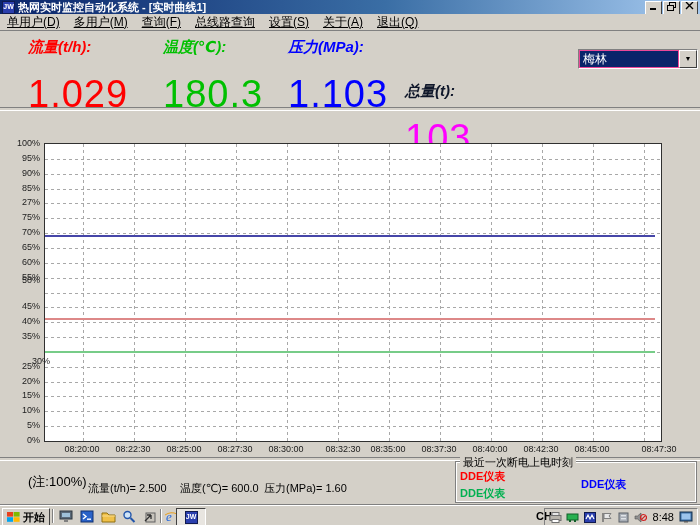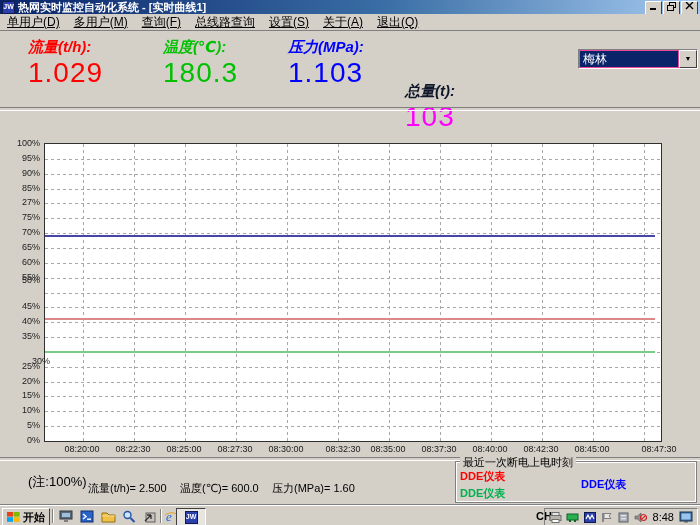--- a/index.html
+++ b/index.html
@@ -17,21 +17,21 @@
     font-size:8px;line-height:10px;text-align:center;color:#000;}
 
   
   .menubar{position:absolute;left:0;top:14px;width:700px;height:16px;background:#d4d0c8;
     border-bottom:1px solid #808080;font-size:12px;display:flex;align-items:center;text-decoration:underline;}
   .menu-item{padding:0 7px;color:#000;white-space:nowrap;}
 
   
   .readout{position:absolute;top:38px;width:150px;}
   .readout .lbl{font-size:15px;font-weight:bold;font-style:italic;white-space:nowrap;}
-  .readout .val{font-size:28px;margin-top:0;letter-spacing:1px;white-space:nowrap;}
+  .readout .val{font-size:38px;margin-top:16px;letter-spacing:1px;white-space:nowrap;}
 
   
   .combo{position:absolute;left:578px;top:41px;width:118px;height:18px;background:#ec4899;
     border:1px solid;border-color:#808080 #fff #fff #808080;display:flex;margin-top:8px;}
   .combo .sel{flex:1;background:#0a246a;color:#fff;font-size:12px;line-height:16px;padding-left:3px;
     margin:1px;white-space:nowrap;overflow:hidden;}
   .combo .btn{width:16px;height:16px;background:#d4d0c8;border:1px solid;border-color:#fff #404040 #404040 #fff;
     font-size:7px;line-height:15px;text-align:center;color:#000;}
 
   .divider{position:absolute;left:0;top:107px;width:700px;height:2px;
@@ -213,21 +213,21 @@
       <div class="x-label" style="left: 513px;">08:42:30</div>
       <div class="x-label" style="left: 564px;">08:45:00</div>
       <div class="x-label" style="left: 631px;">08:47:30</div>
     </div>
 
   <div class="footer-divider"></div>
   <div class="note">(注:100%)</div>
   <div id="scales">
       <div class="scale-lbl" style="left: 88px;">流量(t/h)= 2.500</div>
       <div class="scale-lbl" style="left: 180px;">温度(℃)= 600.0</div>
-      <div class="scale-lbl" style="left: 272px;">压力(MPa)= 1.60</div>
+      <div class="scale-lbl" style="left: 264px;">压力(MPa)= 1.60</div>
     </div>
 
   <div class="powerbox" id="powerbox">
     <div class="pb-title">最近一次断电上电时刻</div>
   <div class="dde" style="left: 4px; top: 7px; color: rgb(255, 0, 0);">DDE仪表</div>
       <div class="dde" style="left: 4px; top: 24px; color: rgb(0, 176, 80);">DDE仪表</div>
       <div class="dde" style="left: 125px; top: 15px; color: rgb(0, 0, 255);">DDE仪表</div>
     </div>
 
   <div class="taskbar">

